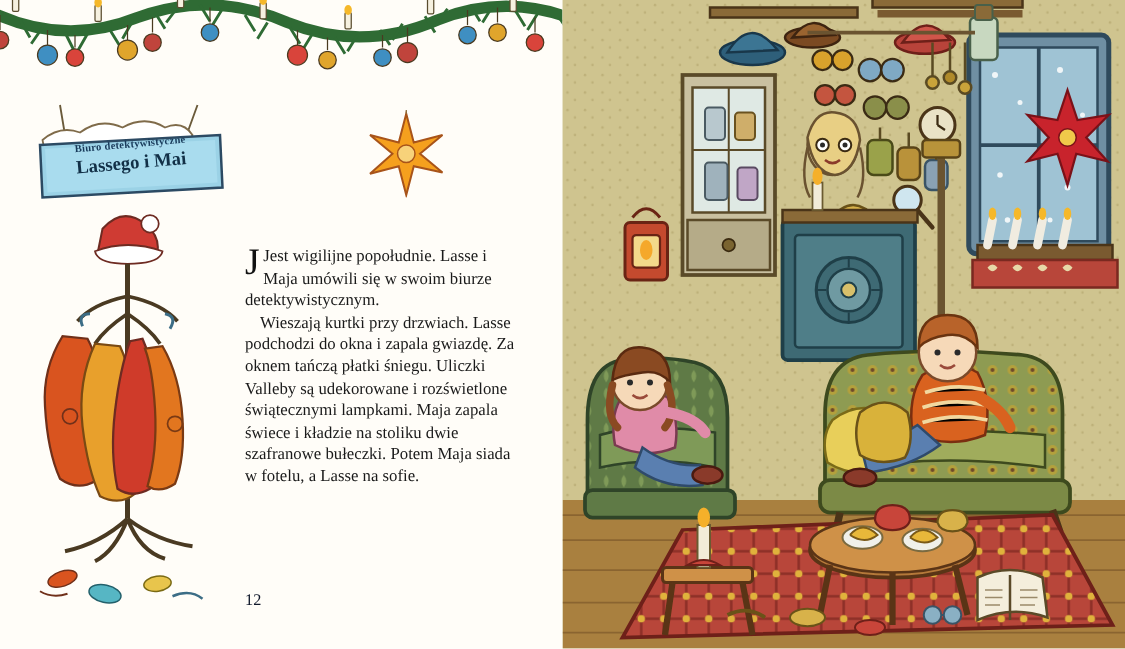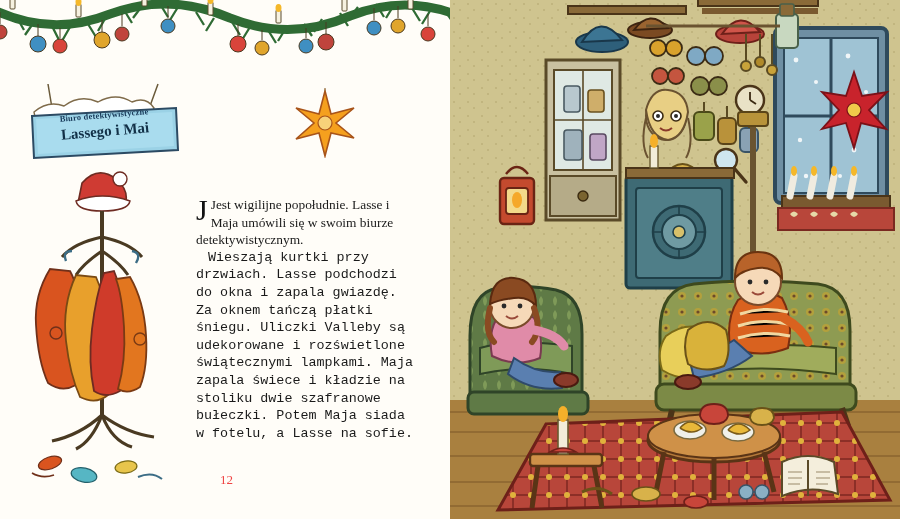--- a/index.html
+++ b/index.html
@@ -84,37 +84,36 @@
     width: 220px;
   }
   .text-col p {
     margin: 0;
     font-size: 13.4px;
     line-height: 17.6px;
     color: #1a1a1a;
     text-align: left;
     font-family: "Liberation Serif", serif;
   }
-  .text-col p.indent { text-indent: 12px; font-family: Liberation Mono, monospace; }
+  .text-col p.indent { text-indent: 12px; }
   .dropcap {
     float: left;
     font-size: 30px;
     line-height: 24px;
     padding: 2px 3px 0 0;
     font-family: "Liberation Serif", serif;
     color: #111;
   }
   .folio {
     position: absolute;
     left: 196px;
     top: 472px;
     font-size: 13px;
-    color: #ef4444;
+    color: #0f172a;
     font-family: "Liberation Serif", serif;
-    margin-left: 24px;
   }
 
   
   .right-page {
     position: absolute;
     left: 450px; top: 0;
     width: 450px; height: 519px;
     overflow: hidden;
     background: #d9cfa6;
   }

